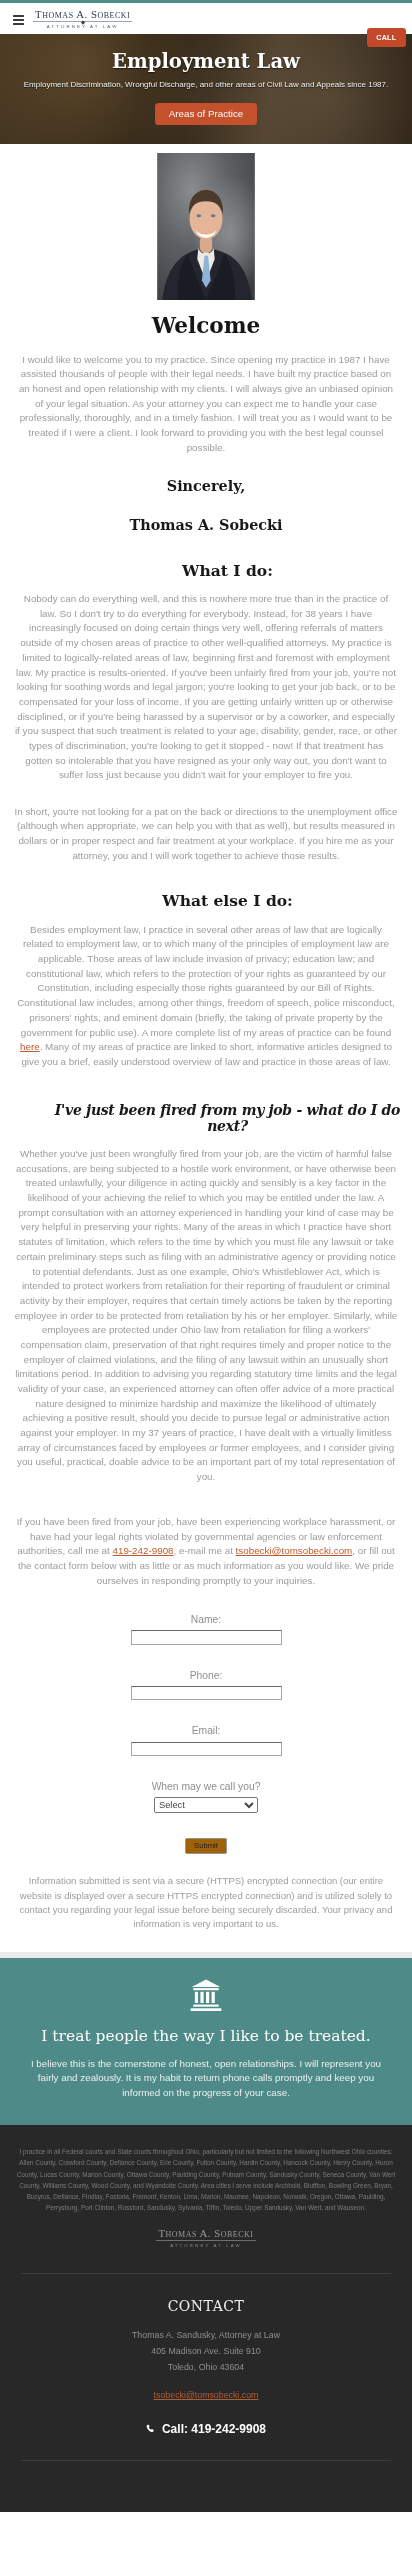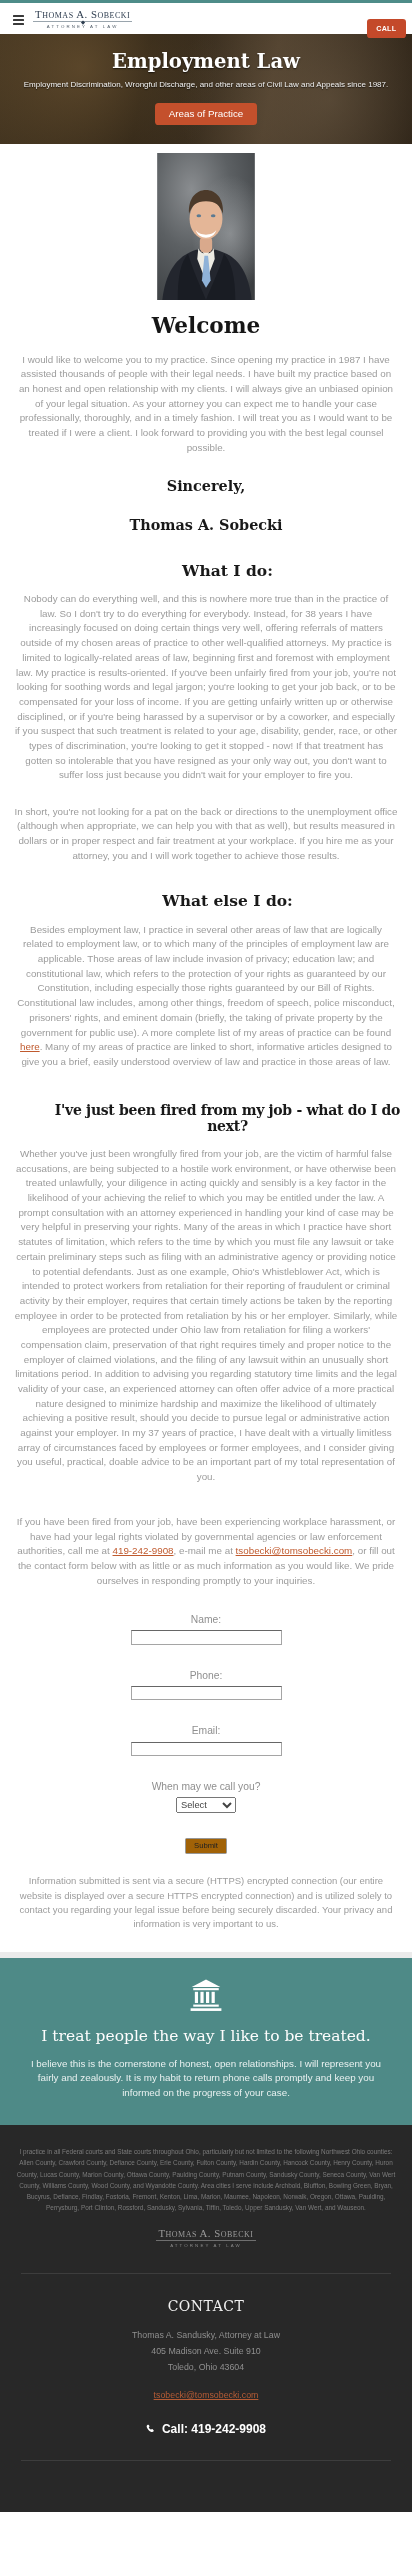--- a/index.html
+++ b/index.html
@@ -8,49 +8,49 @@
 
   
   .topbar { height:2.6px; background:#4e8c89; }
   .header { height:31px; background:#fff; position:relative; display:flex; align-items:center; }
   .hamburger { position:absolute; left:13px; top:12.4px; width:11.3px; cursor:pointer; }
   .hamburger div { height:1.8px; background:#3a3a3a; margin-bottom:2.1px; border-radius:0.5px; }
   .brand { margin-left:33px; text-align:center; display:inline-block; }
   .brand-name { font-family:"Liberation Serif", serif; font-variant:small-caps; font-size:10.8px; letter-spacing:0.5px; color:#2e3d4f; border-bottom:1px solid #9aa5ad; padding:0 2.1px 1px; position:relative; }
   .brand-name .orn { position:absolute; bottom:-2.1px; left:50%; width:2.6px; height:2.6px; background:#2e3d4f; transform:translateX(-50%) rotate(45deg); }
   .brand-tag { font-size:4.4px; letter-spacing:2.1px; color:#55606b; text-transform:uppercase; margin-top:2.1px; }
-  .call-btn { position:absolute; right:6.2px; top:16px; background:#c4492a; color:#fff; border:none; border-radius:3.1px; font-weight:bold; font-size:7.2px; letter-spacing:0.3px; padding:5.2px 9.3px; cursor:pointer; }
+  .call-btn { position:absolute; right:6.2px; top:25px; background:#c4492a; color:#fff; border:none; border-radius:3.1px; font-weight:bold; font-size:7.2px; letter-spacing:0.3px; padding:5.2px 9.3px; cursor:pointer; }
 
   
   .hero { height:110px; text-align:center; color:#fff; padding-top:16.5px;
     background:
       radial-gradient(circle at 20% 30%, rgba(122,94,56,0.55), rgba(0,0,0,0) 40%),
       radial-gradient(circle at 80% 60%, rgba(140,120,95,0.35), rgba(0,0,0,0) 45%),
       linear-gradient(100deg, #41331f 0%, #2a2114 35%, #4a3b29 65%, #241b10 100%);
   }
   .hero-title { font-family:"DejaVu Serif", serif; font-size:19.6px; font-weight:600; margin:0; text-shadow:0 0.5px 1.5px rgba(0,0,0,.6); }
   .hero-sub { font-size:8px; color:#f2f2f2; margin:7.2px 10.3px 0; text-shadow:0 0.5px 1px rgba(0,0,0,.7); }
   .hero-cta { display:inline-block; margin-top:13.4px; background:#c4502c; color:#fff; border:none; border-radius:3.6px; font-size:9.8px; padding:5.7px 14px; cursor:pointer; }
 
   
   .portrait { display:block; margin:9.3px auto 0; }
   h1.welcome { font-family:"DejaVu Serif", serif; font-size:21.6px; color:#161616; text-align:center; margin:13.4px 0 14.4px; }
   .body-text { font-size:9.8px; line-height:1.5; color:#9c9c9c; text-align:center; margin:0 14.4px 21.6px; }
   h2.section-h, h3.section-h { font-family:"DejaVu Serif", serif; color:#191919; text-align:center; font-weight:700; }
   h3.sign { font-family:"DejaVu Serif", serif; font-size:14.4px; color:#191919; text-align:center; margin:21.6px 0; font-weight:700; }
   h2.section-h { font-size:15.5px; margin:28px 0 12.4px;padding-left:43px; }
-  h2.fired-h { font-size:14px; letter-spacing:-0.3px; margin:32px 5.2px 13.4px; }
+  h2.fired-h { font-size:14px; letter-spacing:-0.3px; margin:32px 5.2px 13.4px;font-style:italic; }
   a.inline-link { color:#c05a2e; text-decoration:underline; }
 
   
   .contact-form { text-align:center; margin-top:26px; }
   .field { margin-bottom:25px; }
   .field label { display:block; font-size:10.3px; color:#8f8f8f; margin-bottom:5.2px; }
   .field input[type=text] { width:151px; height:14.4px; border:0.5px solid #a5a5a5; border-top-color:#666; background:#fff; }
-  .field select { width:60px; height:15.5px; font-size:9.3px; color:#444; }
+  .field select { width:104px; height:15.5px; font-size:9.3px; color:#444; }
   .field textarea { width:181px; height:82px; border:0.5px solid #a5a5a5; border-top-color:#666; resize:both; }
   .submit-btn { font-size:7.7px; color:#222; background:#a16207; border:0.5px solid #979797; border-radius:1.5px; padding:2.6px 7.7px; cursor:pointer; }
   .privacy { margin:20.6px 14.4px 20.6px; font-size:9.5px; }
   .gray-strip { height:6.2px; background:#ebebeb; }
 
   
   .promise { background:#4e8a87; color:#fff; text-align:center; padding:19.6px 0 24px; }
   .promise h2 { font-family:"DejaVu Serif", serif; font-size:15.5px; margin:13.4px 15.5px 0; font-weight:400; color:#fdfdfd; }
   .promise p { font-size:9.8px; line-height:1.5; color:#e9f1f0; margin:11.3px 28px 0; }
 

